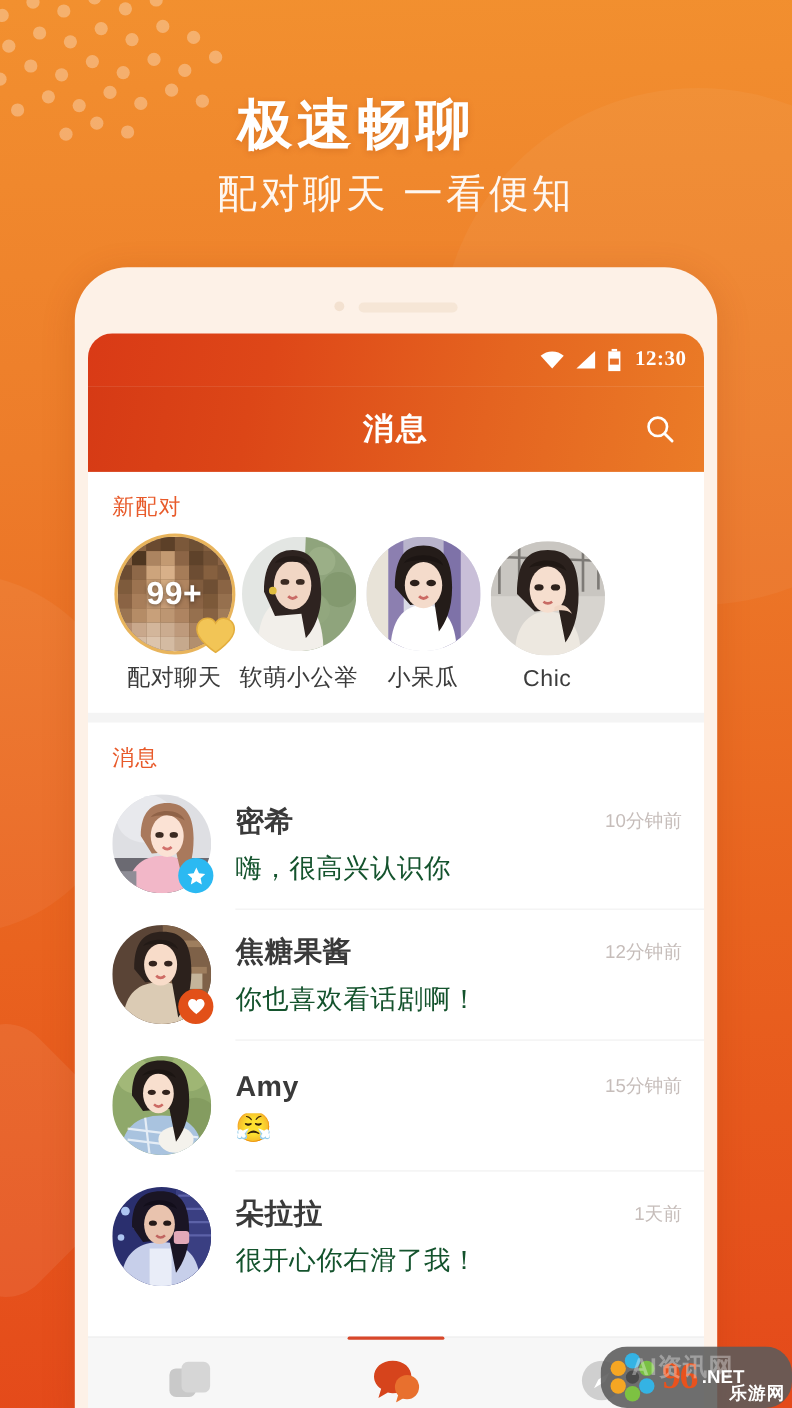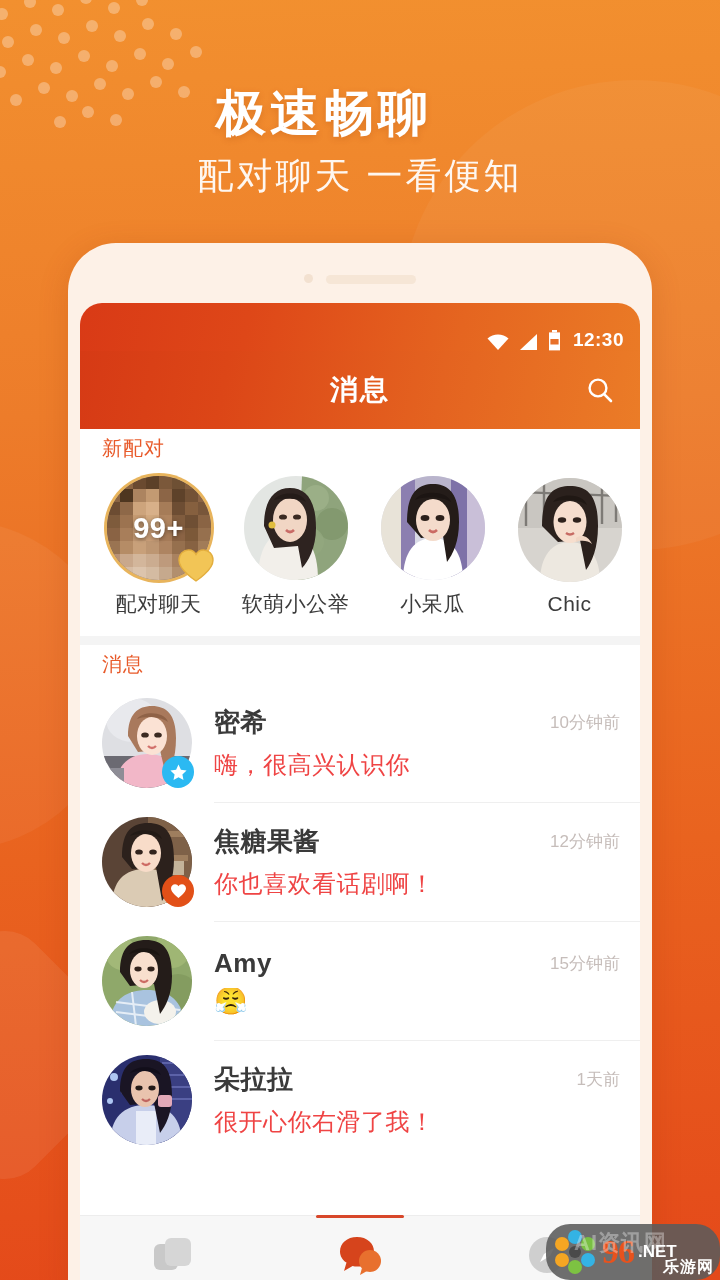--- a/index.html
+++ b/index.html
@@ -83,22 +83,22 @@
     width: 560px; height: 990px;
     background: #ffffff;
     border-radius: 22px 22px 0 0;
     overflow: hidden;
   }
 
   
   .statusbar {
     height: 48px;
     background: linear-gradient(100deg, #D93A16 0%, #DE4718 30%, #E56520 68%, #EA7A26 100%);
-    display: flex; align-items: flex-end; justify-content: flex-end;
-    padding-right: 16px; gap: 9px;
+    display: flex; align-items: center; justify-content: flex-end;
+    padding-right: 16px; gap: 9px; font-family: Liberation Serif, serif;
   }
   .sb-ico { display:block; }
   .sb-time {
     color: #fff; font-size: 19px; font-weight: 600; letter-spacing: .5px;
     margin-left: 3px;
   }
 
   
   .appbar {
     height: 78px;
@@ -114,34 +114,33 @@
   .search-btn {
     position: absolute; right: 20px; top: 50%; transform: translateY(-50%);
     width: 40px; height: 40px;
     display: flex; align-items: center; justify-content: center;
     cursor: pointer;
   }
 
   
   .section {
     background: #fff;
-    padding: 6px 0 6px 0;
+    padding: 18px 0 6px 0;
   }
   .section-title {
     color: #E85A2A; font-size: 20px; font-weight: 500;
     padding-left: 22px; letter-spacing: 1px;
   }
   .divider-thick { height: 9px; background: #F4F4F4; }
   .divider-line { height: 1px; background: #EFEFEF; margin-left: 134px; }
 
   
   .matches {
-    display: flex; align-items: center;
+    display: flex; align-items: flex-end;
     padding: 14px 0 12px 22px;
-    gap: 24px;
     overflow: hidden;
   }
   .match { width: 113px; flex: 0 0 113px; text-align: center; cursor: pointer; }
   .match-av {
     position: relative;
     width: 104px; height: 104px; margin: 0 auto 10px auto;
     border-radius: 50%;
     overflow: visible;
   }
   .av-img {
@@ -190,21 +189,21 @@
   .msg-topline { display: flex; align-items: center; }
   .msg-name {
     font-size: 26px; font-weight: bold; color: #3A3A3A;
     letter-spacing: .5px; flex: 1 1 auto;
     white-space: nowrap; overflow: hidden; text-overflow: ellipsis;
   }
   .msg-time {
     font-size: 17px; color: #C6BDBA; flex: 0 0 auto; padding-left: 10px;
   }
   .msg-preview {
-    margin-top: 9px; font-size: 24px; color: #ef4444; letter-spacing: .5px;
+    margin-top: 9px; font-size: 24px; color: #14532d; letter-spacing: .5px;
     white-space: nowrap; overflow: hidden; text-overflow: ellipsis;
   }
   .emoji-preview { font-size: 27px; line-height: 1; }
 
   
   .bottomnav {
     position: absolute; left: 0; bottom: 0;
     width: 560px; height: 78px;
     background: #F7F7F7;
     border-top: 1px solid #EDEDED;

